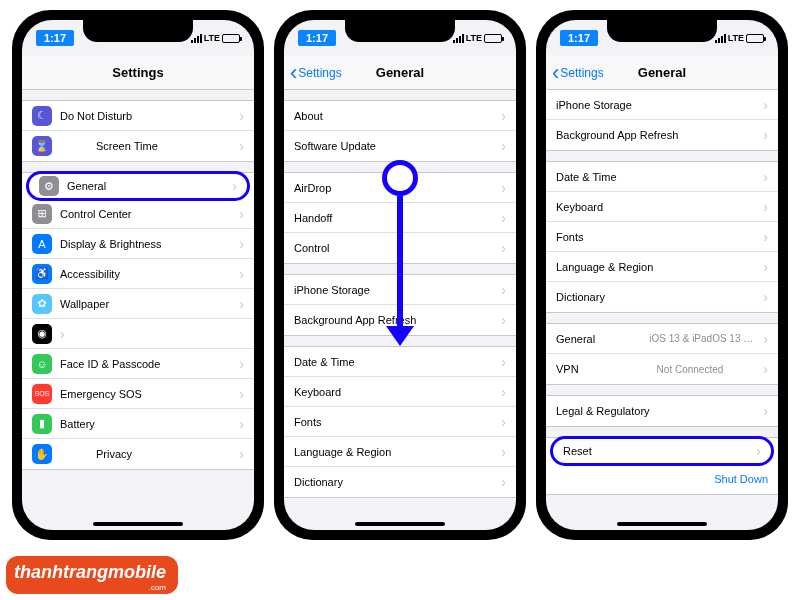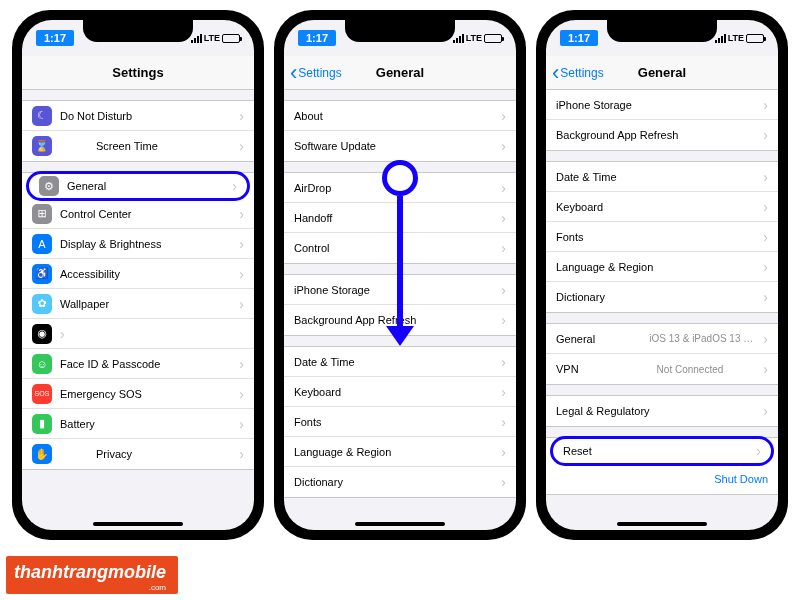--- a/index.html
+++ b/index.html
@@ -29,21 +29,21 @@
   .row-label { flex: 1; color: #000; }
   .row-value { color: #8e8e93; font-size: 10px; margin-right: 4px; white-space: nowrap; overflow: hidden; text-overflow: ellipsis; max-width: 110px; }
   .chevron { color: #c7c7cc; font-size: 14px; }
   .highlight { border: 3px solid #1300ff; border-radius: 16px; margin: -2px 4px; }
   .home-ind { position: absolute; bottom: 4px; left: 50%; transform: translateX(-50%); width: 90px; height: 4px; background: #000; border-radius: 3px; }
   .arrow-overlay { position: absolute; left: 50%; top: 140px; transform: translateX(-50%); z-index: 5; pointer-events: none; }
   .arrow-circle { width: 36px; height: 36px; border: 5px solid #1300ff; border-radius: 50%; background: #fff; margin: 0 auto; }
   .arrow-line { width: 6px; height: 130px; background: #1300ff; margin: 0 auto; }
   .arrow-head { width: 0; height: 0; border-left: 14px solid transparent; border-right: 14px solid transparent; border-top: 20px solid #1300ff; margin: 0 auto; }
   .shutdown { color: #007aff; text-align: right; }
-  .logo { position: absolute; bottom: 6px; left: 6px; background: #e8491d; color: #fff; padding: 6px 12px 2px 8px; font-weight: 700; font-style: italic; font-size: 18px; border-radius: 2px; }
+  .logo { position: absolute; bottom: 6px; left: 6px; background: #e8491d; color: #fff; padding: 6px 12px 2px 8px; font-weight: 700; font-style: italic; font-size: 18px; border-radius: 12px; }
   .logo-sub { display: block; text-align: right; font-size: 8px; font-style: normal; font-weight: 400; }
 </style>
 </head>
 <body>
 
 <div class="container">
 
   <div class="phone">
     <div class="screen">
       <div class="notch"></div>

